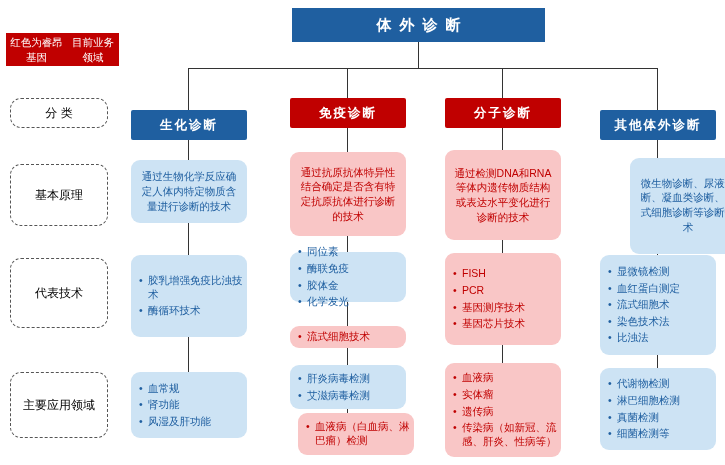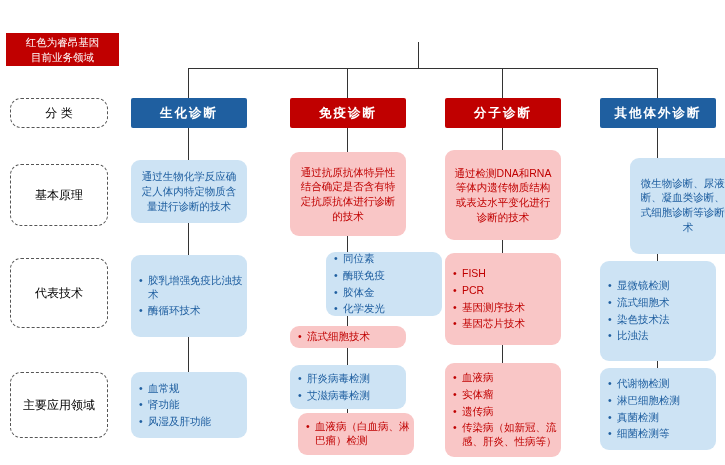--- a/index.html
+++ b/index.html
@@ -7,31 +7,31 @@
 
   .line { position:absolute; background:#333; z-index:1; }
 
   .box { position:absolute; z-index:2; box-sizing:border-box; }
 
   .top-box { left:292px; top:8px; width:253px; height:34px; background:#1f5fa0; color:#fff;
              display:flex; align-items:center; justify-content:center;
              font-size:15px; font-weight:bold; letter-spacing:8px; text-indent:8px; }
 
   .legend { left:6px; top:33px; width:113px; height:33px; background:#c00000; color:#fff;
-            display:flex; flex-direction:column; align-items:center; justify-content:center;
+            display:flex; flex-direction:row; align-items:center; justify-content:center;
             font-size:10.5px; line-height:1.35; text-align:center; }
 
   .row-label { left:10px; width:98px; border:1px dashed #555; border-radius:11px; background:#fff;
                color:#000; display:flex; align-items:center; justify-content:center;
                font-size:12px; text-align:center; padding:3px; z-index:2; position:absolute; box-sizing:border-box; }
 
   .col-header { top:98px; width:116px; height:30px; border-radius:2px; color:#fff;
                 display:flex; align-items:center; justify-content:center;
                 font-size:12.5px; font-weight:bold; letter-spacing:2px; }
-  .hdr-blue { background:#1f5fa0; }
+  .hdr-blue { background:#1f5fa0;margin-top:12px; }
   .hdr-red  { background:#c00000; }
 
   .pbox { width:116px; border-radius:9px; display:flex; align-items:center; justify-content:center;
           text-align:center; font-size:10.5px; line-height:1.4; padding:5px 6px; }
   .lbox { width:116px; border-radius:9px; display:flex; flex-direction:column; justify-content:center;
           gap:3px; padding:5px 4px 5px 7px; }
   .light-blue { background:#cde3f4; color:#1f5fa0; }
   .pink       { background:#f9c6c6; color:#c00000; }
 
   .item { position:relative; padding-left:10px; font-size:10.5px; line-height:1.3; text-align:left; }
@@ -42,20 +42,21 @@
 
 <div class="frame">
 
   <div class="line" style="left:418px; top:42px; width:1px; height:26px;"></div>
   <div class="line" style="left:188px; top:68px; width:470px; height:1px;"></div>
   <div class="line" style="left:188px; top:68px; width:1px; height:320px;"></div>
   <div class="line" style="left:347px; top:68px; width:1px; height:350px;"></div>
   <div class="line" style="left:502px; top:68px; width:1px; height:310px;"></div>
   <div class="line" style="left:657px; top:68px; width:1px; height:315px;"></div>
 
+  <div class="box top-box">体外诊断</div>
 
   <div class="box legend">
     <span>红色为睿昂基因</span>
     <span>目前业务领域</span>
   </div>
 
   <div class="row-label" style="top:98px; height:30px;">分  类</div>
   <div class="row-label" style="top:164px; height:62px;">基本原理</div>
   <div class="row-label" style="top:258px; height:70px;">代表技术</div>
   <div class="row-label" style="top:372px; height:66px;">主要应用领域</div>
@@ -68,39 +69,40 @@
   <div class="box pbox light-blue" style="left:131px; top:160px; height:63px;">通过生物化学反应确定人体内特定物质含量进行诊断的技术</div>
   <div class="box pbox pink" style="left:290px; top:152px; height:84px;">通过抗原抗体特异性结合确定是否含有特定抗原抗体进行诊断的技术</div>
   <div class="box pbox pink" style="left:445px; top:150px; height:90px;">通过检测DNA和RNA等体内遗传物质结构或表达水平变化进行诊断的技术</div>
   <div class="box pbox light-blue" style="left:630px; top:158px; height:96px;font-family:Liberation Serif, serif;">微生物诊断、尿液诊断、凝血类诊断、流式细胞诊断等诊断技术</div>
 
   <div class="box lbox light-blue" style="left:131px; top:255px; height:82px;">
     <div class="item">胶乳增强免疫比浊技术</div>
     <div class="item">酶循环技术</div>
   </div>
 
-  <div class="box lbox light-blue" style="left:290px; top:252px; height:64px;margin-left:36px;">
+  <div class="box lbox light-blue" style="left:290px; top:252px; height:50px;">
     <div class="item">同位素</div>
     <div class="item">酶联免疫</div>
     <div class="item">胶体金</div>
     <div class="item">化学发光</div>
   </div>
   <div class="box lbox pink" style="left:290px; top:326px; height:22px;">
     <div class="item">流式细胞技术</div>
   </div>
 
   <div class="box lbox pink" style="left:445px; top:253px; height:92px;">
     <div class="item">FISH</div>
     <div class="item">PCR</div>
     <div class="item">基因测序技术</div>
     <div class="item">基因芯片技术</div>
   </div>
 
-  <div class="box lbox light-blue" style="left:600px; top:261px; height:100px;">
+  <div class="box lbox light-blue" style="left:600px; top:255px; height:100px;">
     <div class="item">显微镜检测</div>
+    <div class="item">血红蛋白测定</div>
     <div class="item">流式细胞术</div>
     <div class="item">染色技术法</div>
     <div class="item">比浊法</div>
   </div>
 
   <div class="box lbox light-blue" style="left:131px; top:372px; height:66px;">
     <div class="item">血常规</div>
     <div class="item">肾功能</div>
     <div class="item">风湿及肝功能</div>
   </div>

